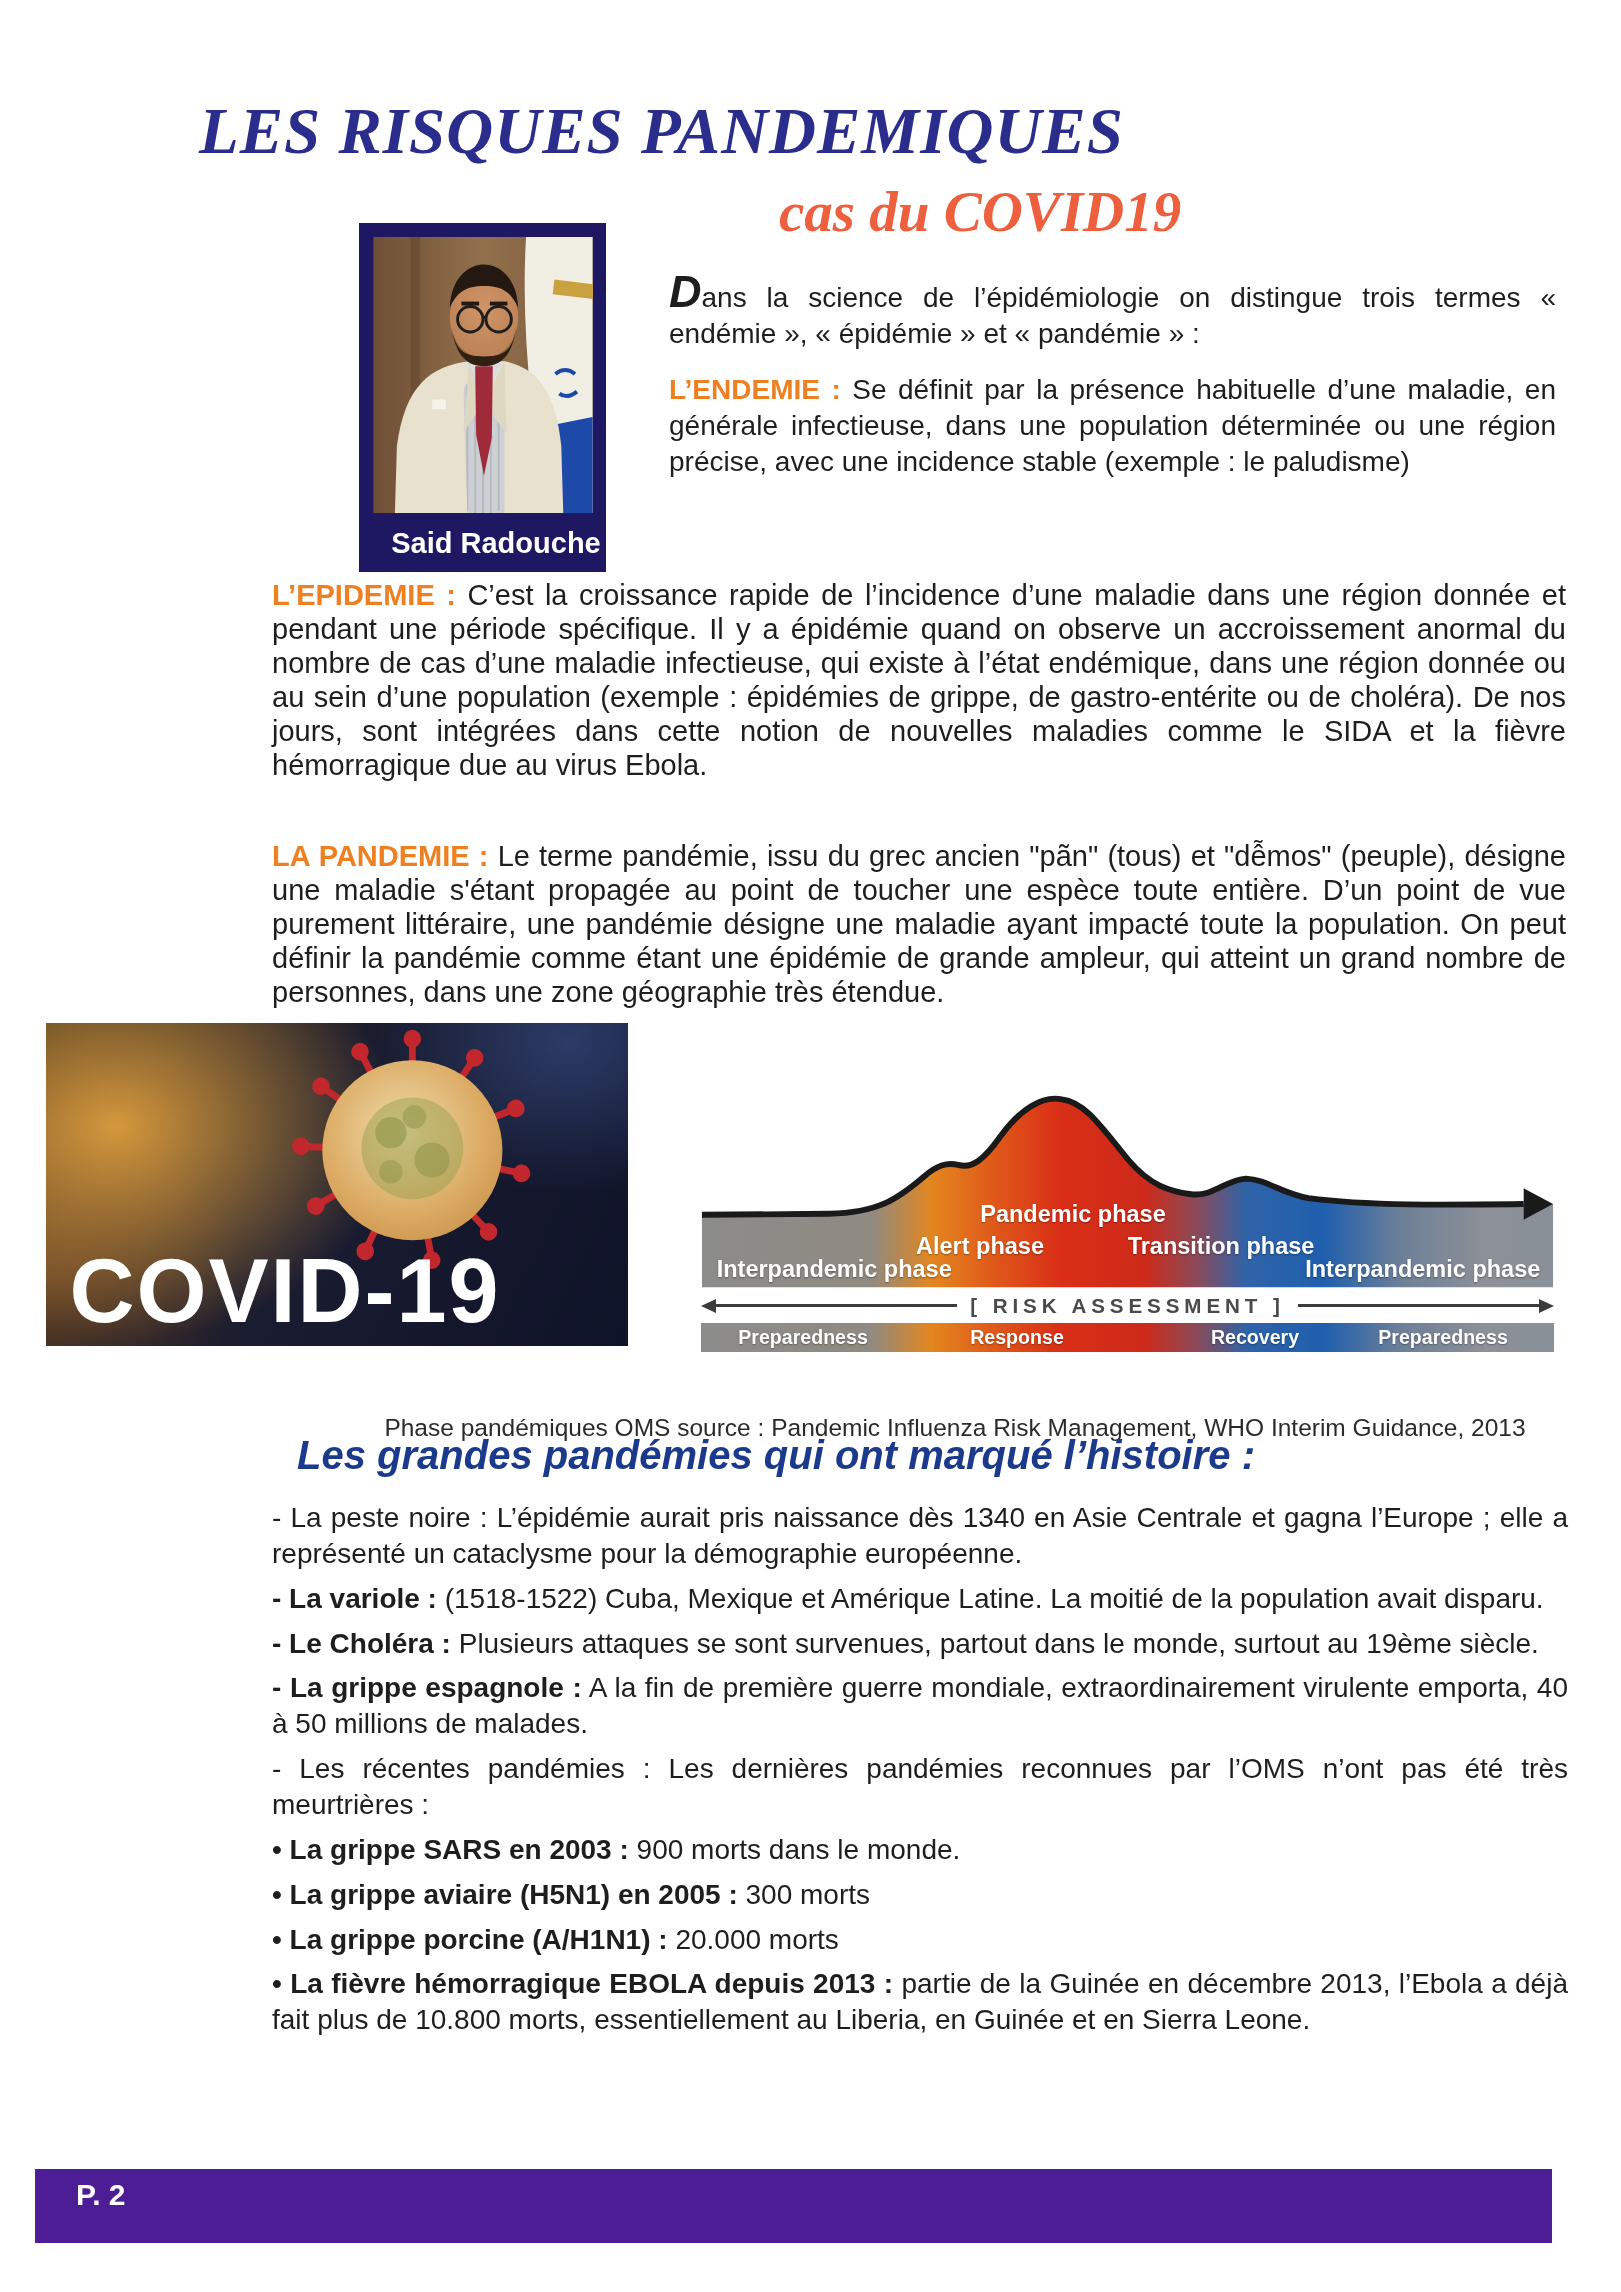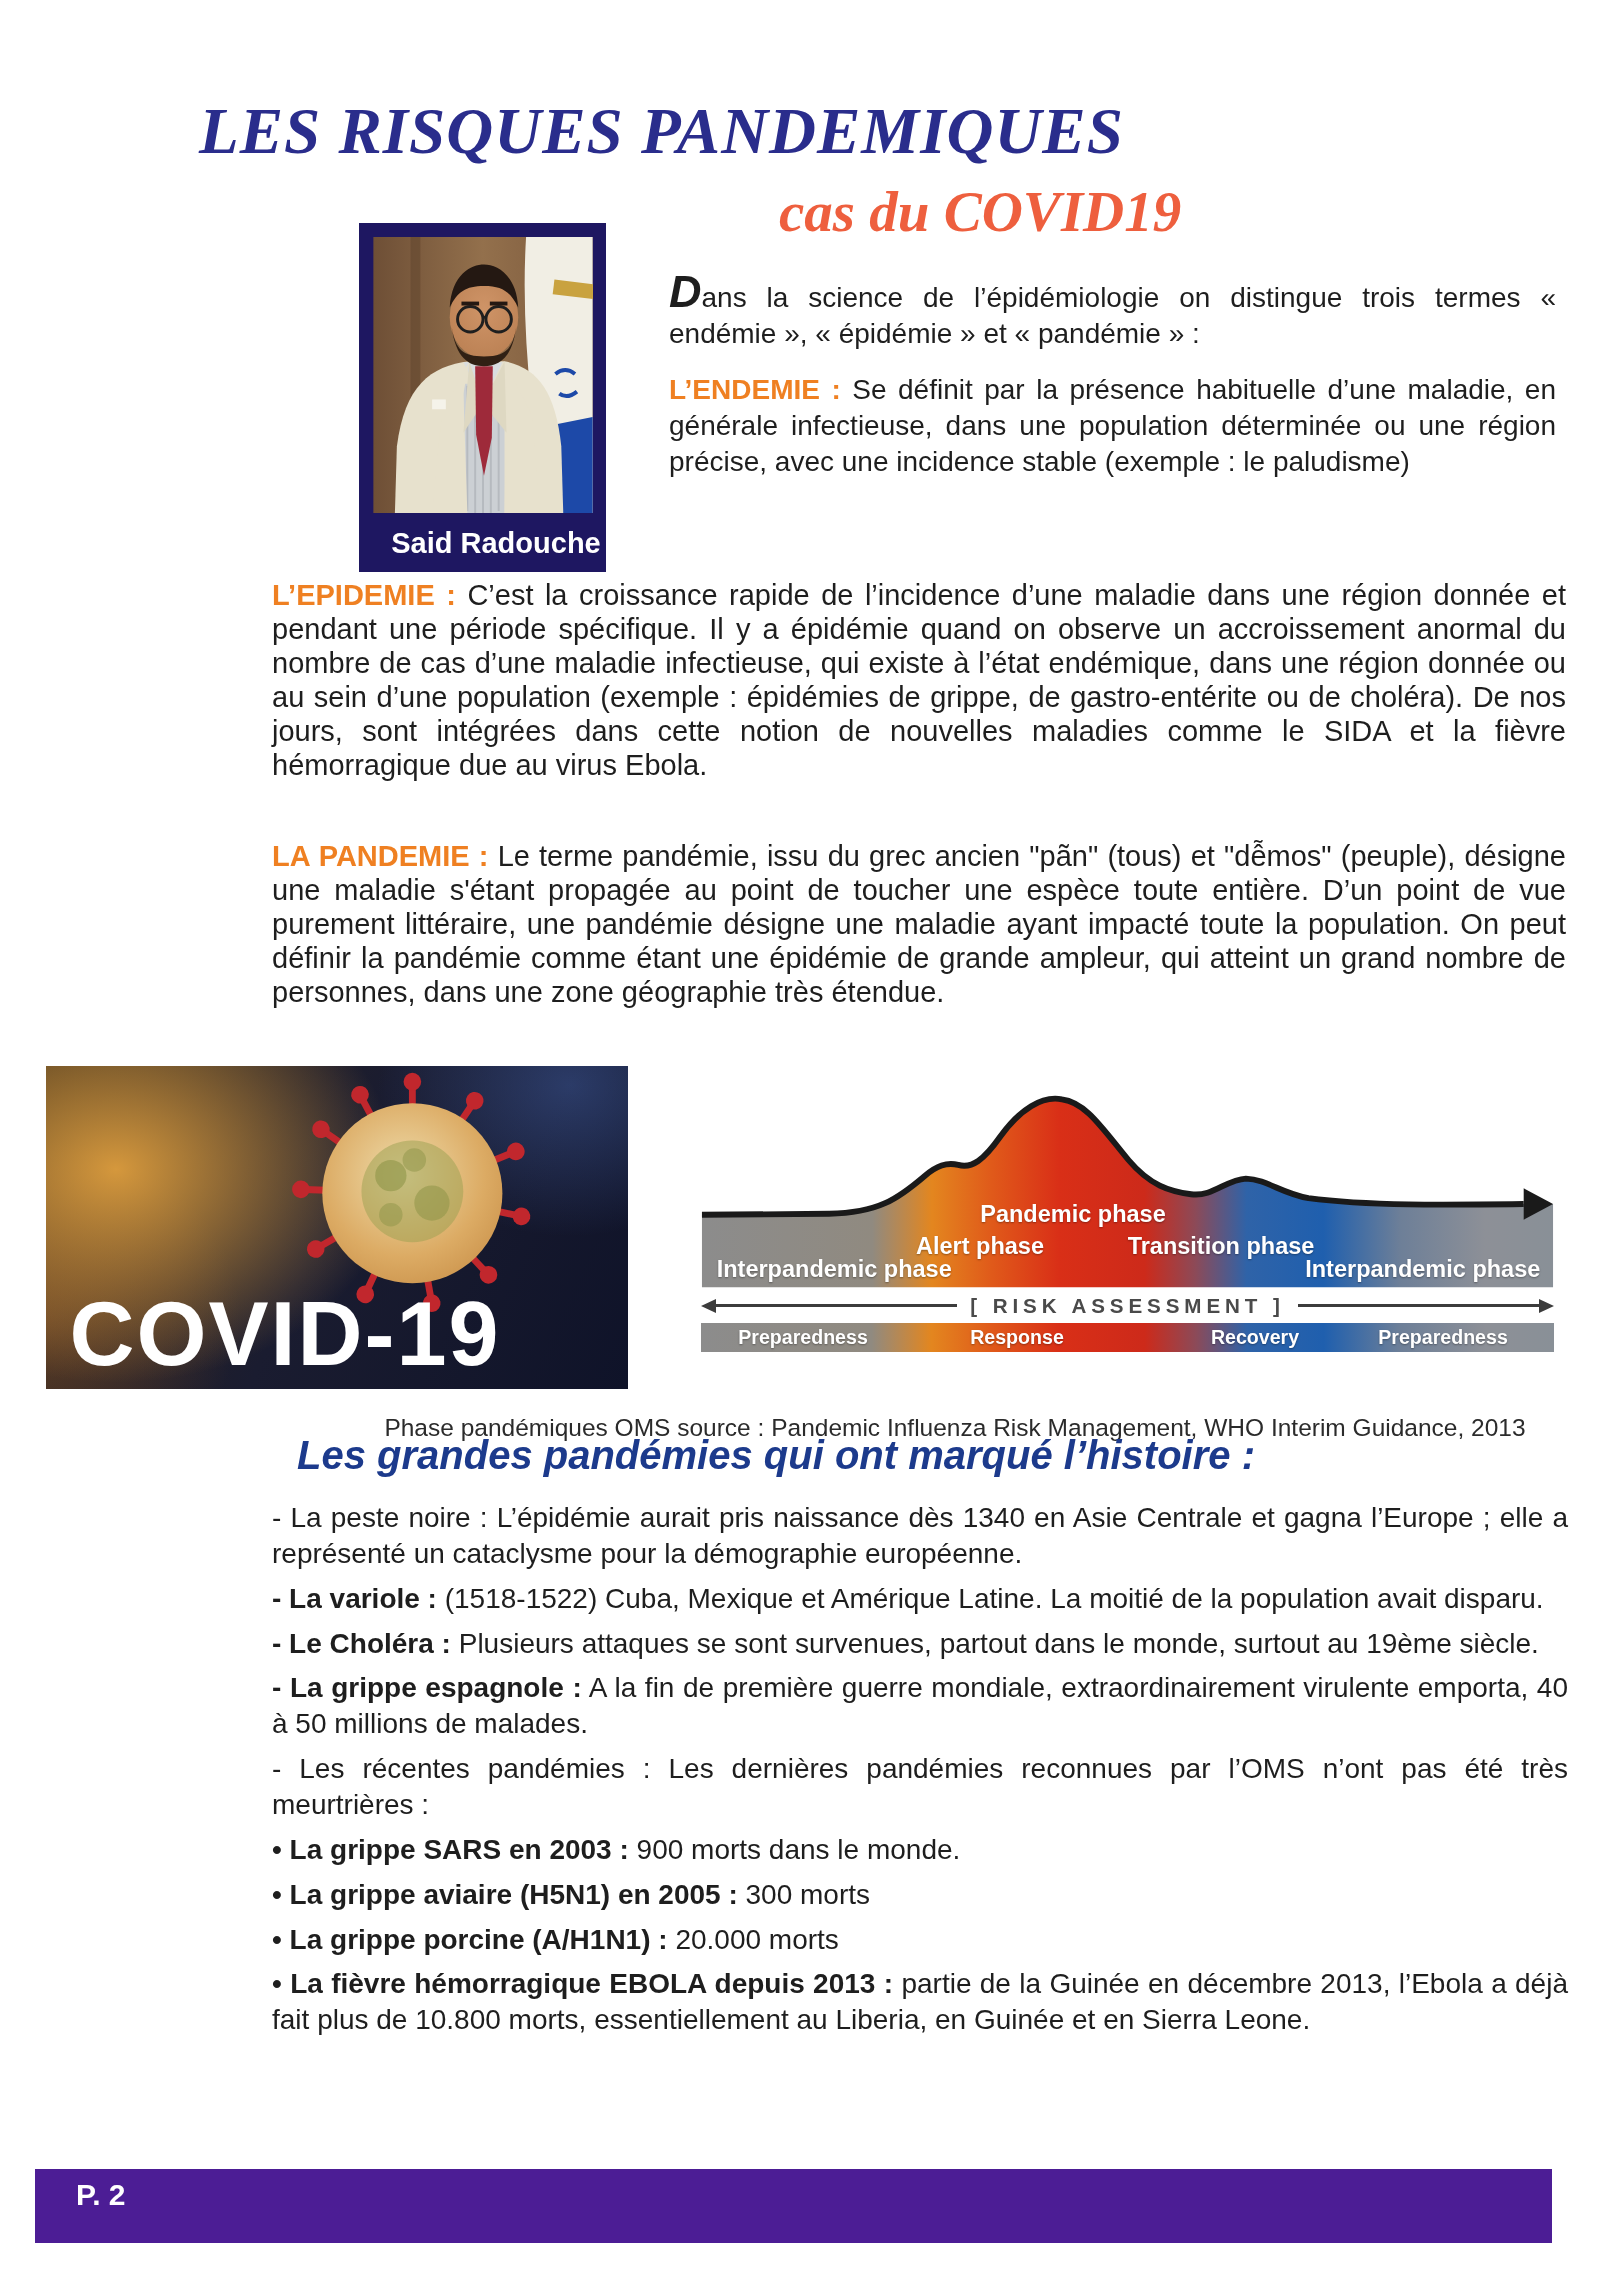--- a/index.html
+++ b/index.html
@@ -21,21 +21,21 @@
   
   .par{text-align:justify;font-size:28px;line-height:36px;}
   .intro-block{position:absolute;left:669px;top:280px;width:887px;}
   .intro-block .p2{margin-top:19.6px;}
   .dropcap{font-size:45px;font-weight:bold;font-style:italic;line-height:19.6px;}
   .sec-label{font-weight:bold;color:#ef8022;}
   .par-epidemie{position:absolute;left:272px;top:578px;width:1294px;font-size:29px;line-height:34px;}
   .par-pandemie{position:absolute;left:272px;top:839px;width:1294px;font-size:29px;line-height:34px;}
 
   
-  .covid-banner{position:absolute;left:46px;top:1066px;width:582px;height:323px;
+  .covid-banner{position:absolute;left:46px;top:1023px;width:582px;height:323px;
      background:
        radial-gradient(412px 314px at 12% 32%, rgba(222,158,62,.95), rgba(222,158,62,0) 68%),
        radial-gradient(294px 255px at -2% 78%, rgba(140,85,40,.55), rgba(140,85,40,0) 70%),
        radial-gradient(274px 216px at 90% 6%, rgba(86,126,214,.35), rgba(86,126,214,0) 70%),
        linear-gradient(115deg,#31261a 0%,#1a1c30 48%,#0f1329 100%);}
   .covid-text{position:absolute;left:23.5px;bottom:9.8px;color:#fff;font-weight:bold;
        font-size:90px;letter-spacing:2px;line-height:1;}
 
   
   .chart{position:absolute;left:701px;top:1070px;width:853px;height:294px;}

